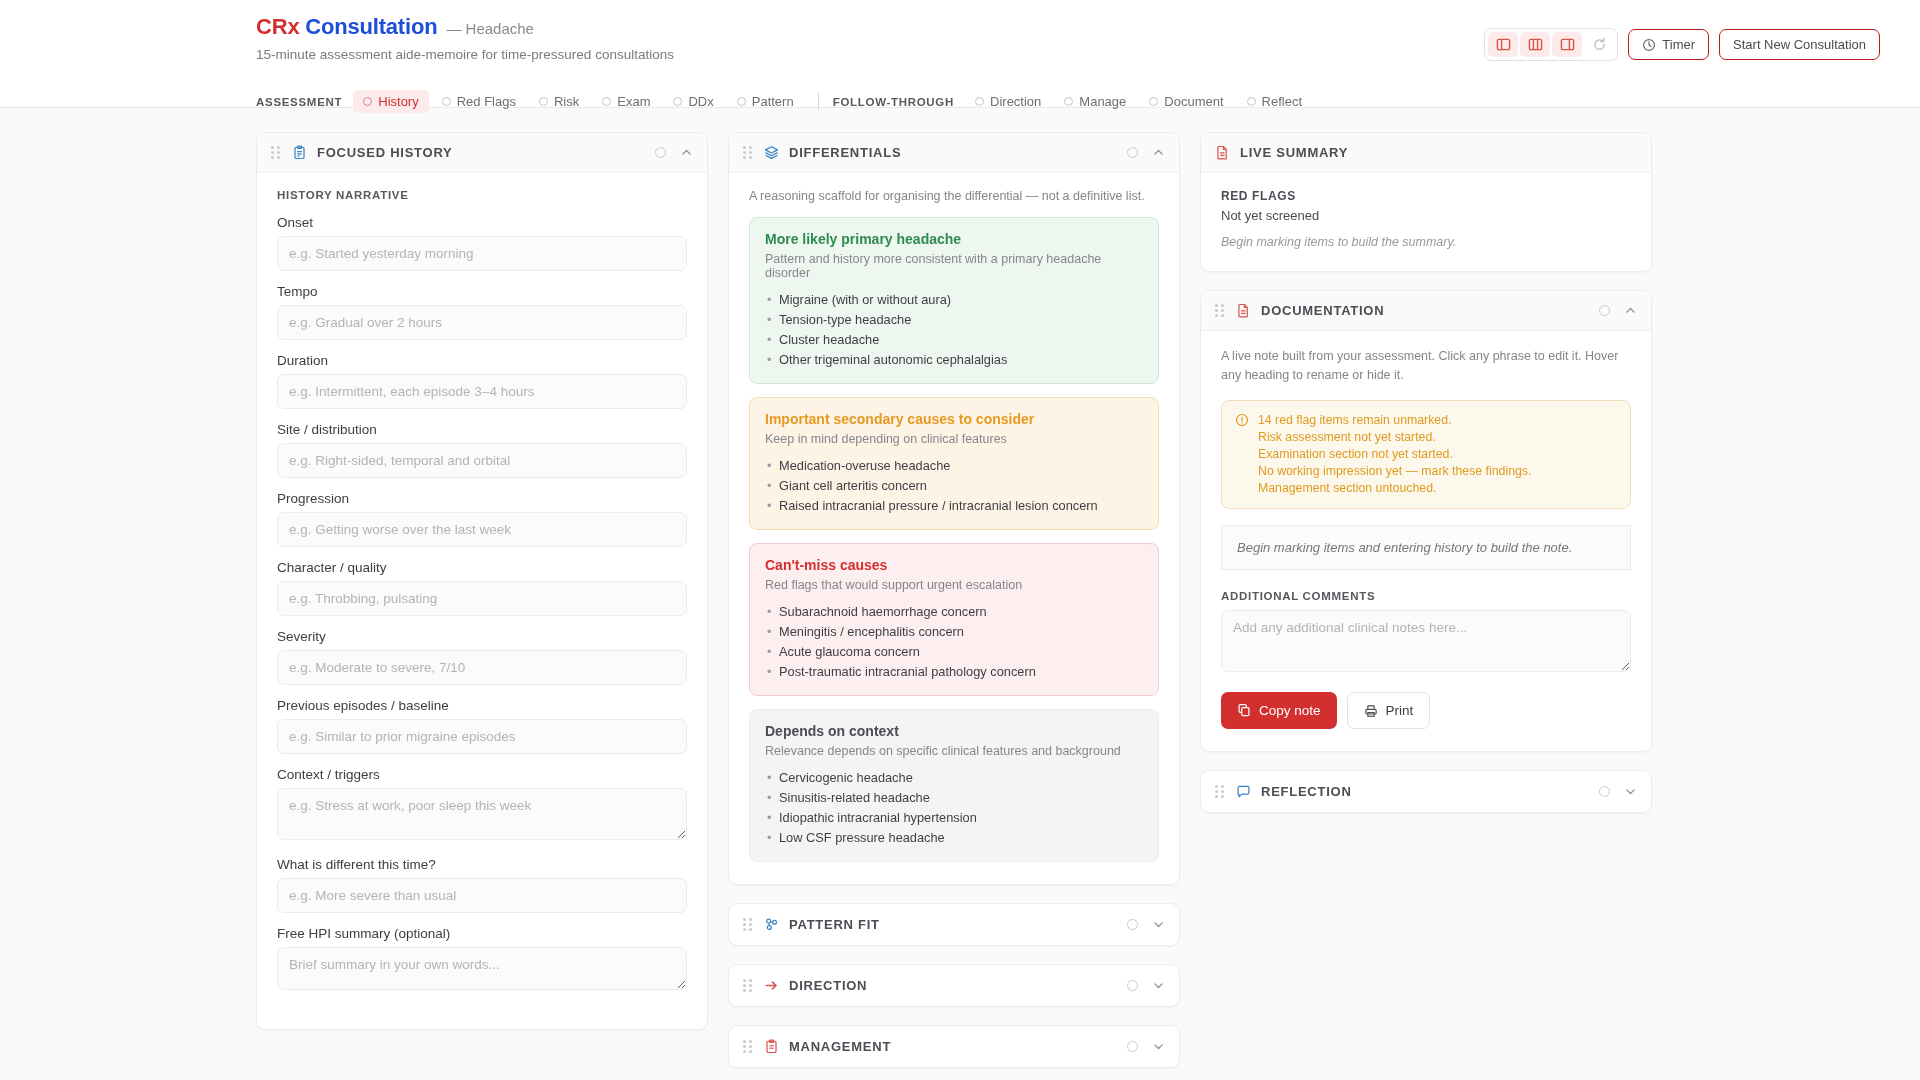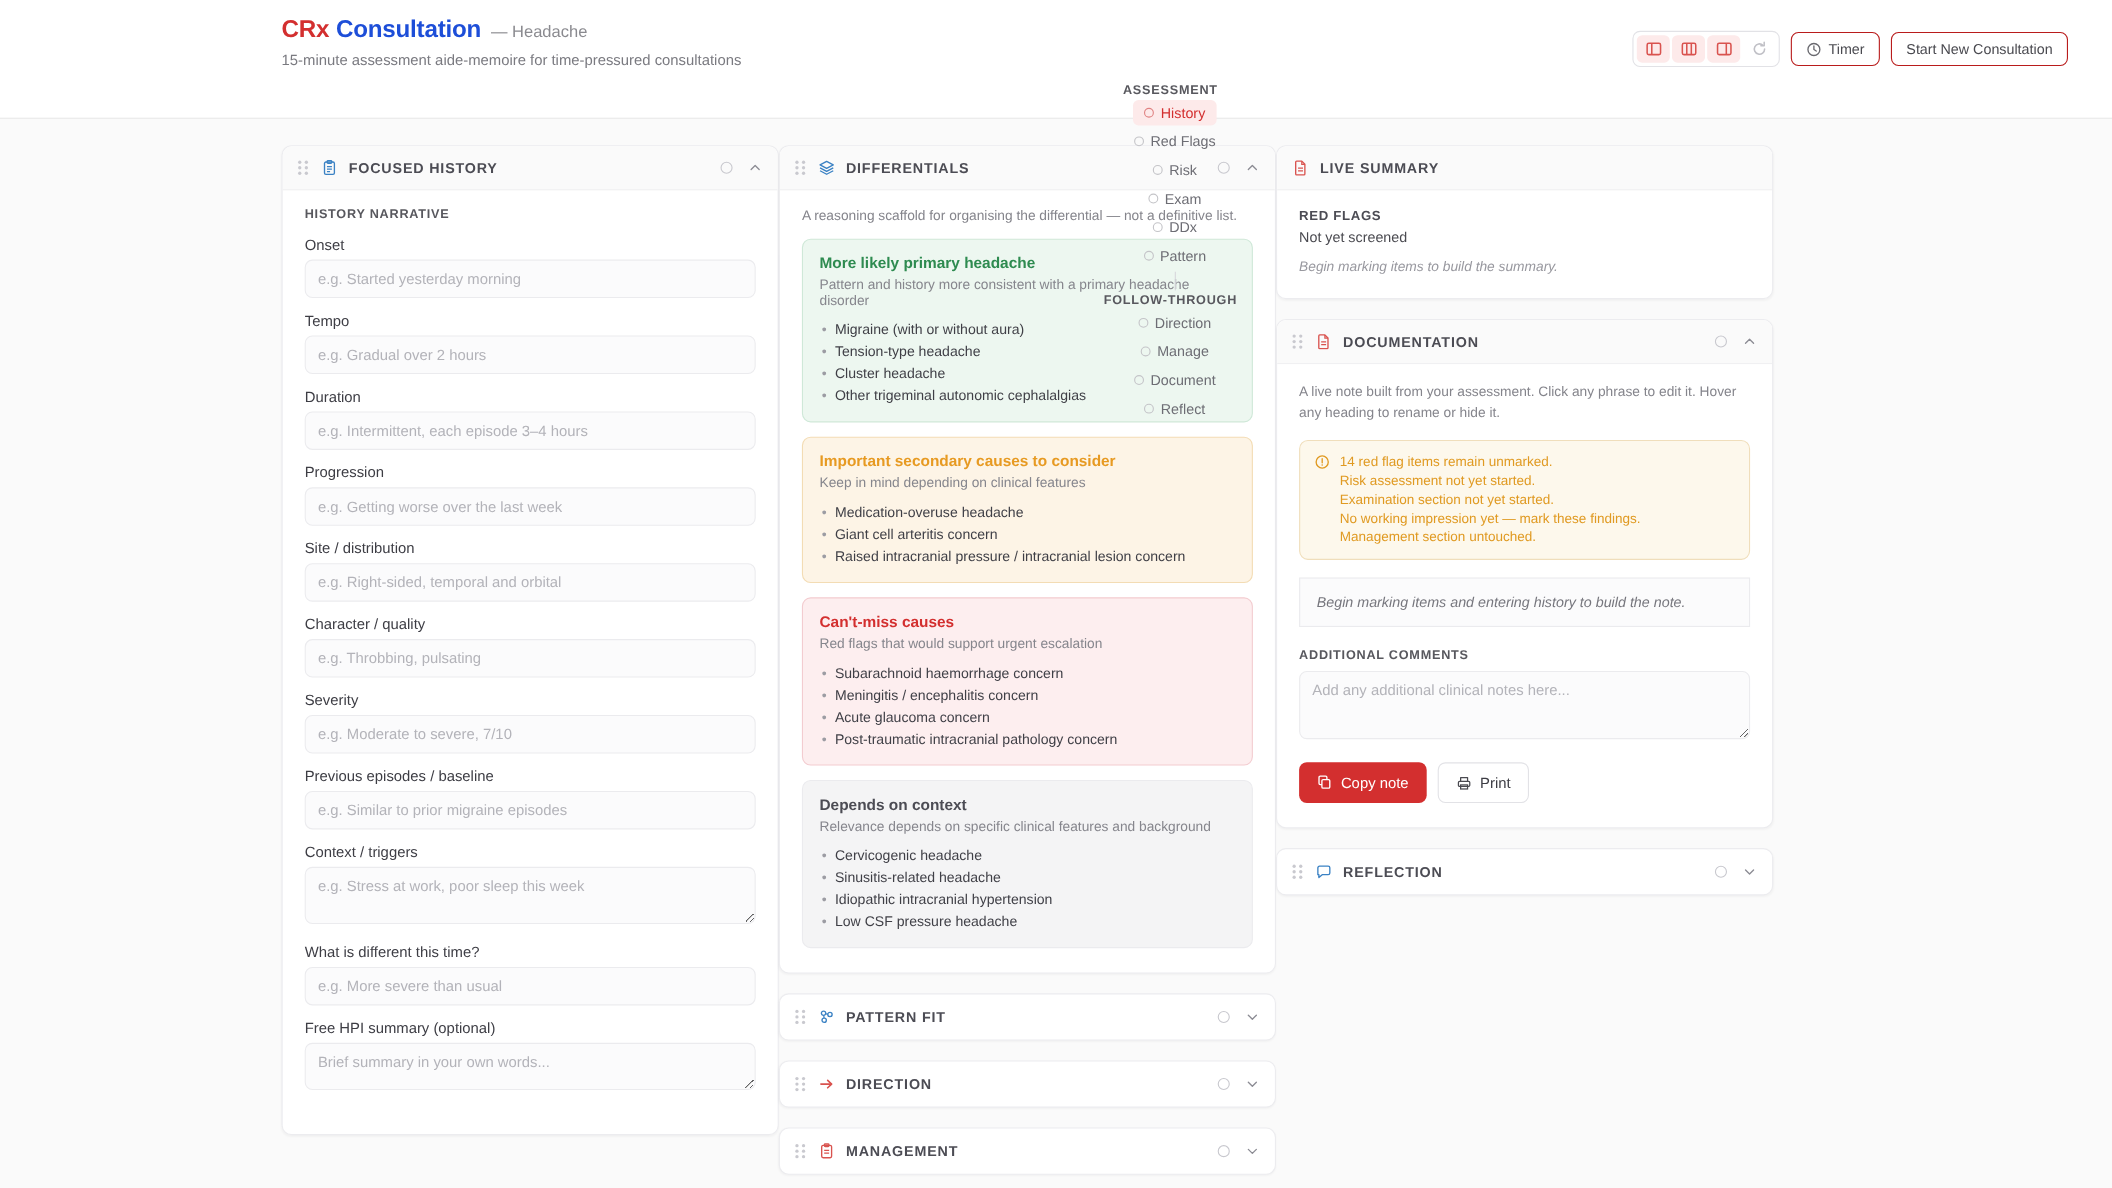--- a/index.html
+++ b/index.html
@@ -23,26 +23,25 @@
   }
   .header-inner { padding-left: 256px; padding-right: 40px; position: relative; }
   .title-row { display: flex; align-items: baseline; gap: 9px; }
   .brand { font-size: 22px; font-weight: bold; letter-spacing: -0.2px; }
   .brand .crx { color: #d32f2f; }
   .brand .word { color: #1d4ed8; }
   .title-sub { font-size: 15px; color: #8a8a8f; font-weight: normal; }
   .tagline { font-size: 13.5px; color: #7a7a80; margin-top: 7px; }
 
   .nav {
-    margin-top: 14px;
+    margin-top: 28px;
     display: flex;
     align-items: center;
     gap: 3px;
     font-size: 13px;
-    flex-direction: column;
   }
   .nav-group-label {
     font-size: 11.5px;
     font-weight: bold;
     letter-spacing: 0.7px;
     color: #58585e;
     text-transform: uppercase;
     margin-right: 8px;
   }
   .nav-divider {
@@ -93,20 +92,21 @@
     font-size: 13px;
     color: #4a4a50;
     cursor: pointer;
     white-space: nowrap;
   }
 
   
   .board {
     flex: 1 1 auto;
     display: flex;
+    gap: 20px;
     padding: 24px 40px 0 256px;
     overflow: hidden;
   }
   .col { display: flex; flex-direction: column; gap: 18px; }
   .col-left { width: 452px; flex: 0 0 452px; }
   .col-mid  { width: 452px; flex: 0 0 452px; }
   .col-right{ width: 452px; flex: 0 0 452px; }
 
   .card {
     background: #fff;
@@ -418,26 +418,26 @@
           </div>
           <div class="field">
             <label>Tempo</label>
             <input class="inp" placeholder="e.g. Gradual over 2 hours" style="">
           </div>
           <div class="field">
             <label>Duration</label>
             <input class="inp" placeholder="e.g. Intermittent, each episode 3–4 hours" style="">
           </div>
           <div class="field">
+            <label>Site / distribution</label>
+            <input class="inp" placeholder="e.g. Right-sided, temporal and orbital" style="">
+          </div>
+          <div class="field">
             <label>Progression</label>
             <input class="inp" placeholder="e.g. Getting worse over the last week" style="">
-          </div>
-          <div class="field">
-            <label>Site / distribution</label>
-            <input class="inp" placeholder="e.g. Right-sided, temporal and orbital" style="">
           </div>
           <div class="field">
             <label>Character / quality</label>
             <input class="inp" placeholder="e.g. Throbbing, pulsating" style="">
           </div>
           <div class="field">
             <label>Severity</label>
             <input class="inp" placeholder="e.g. Moderate to severe, 7/10" style="">
           </div>
           <div class="field">

